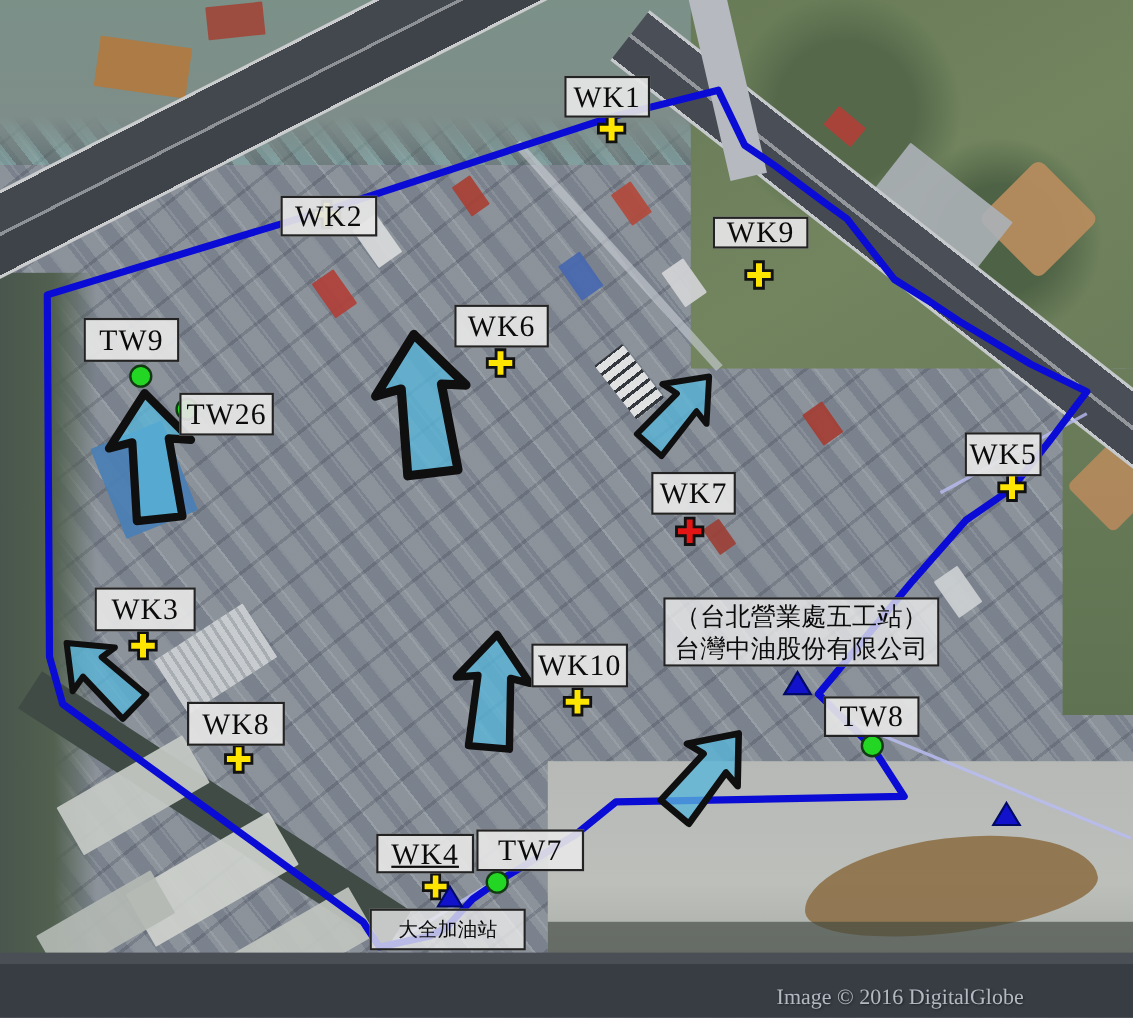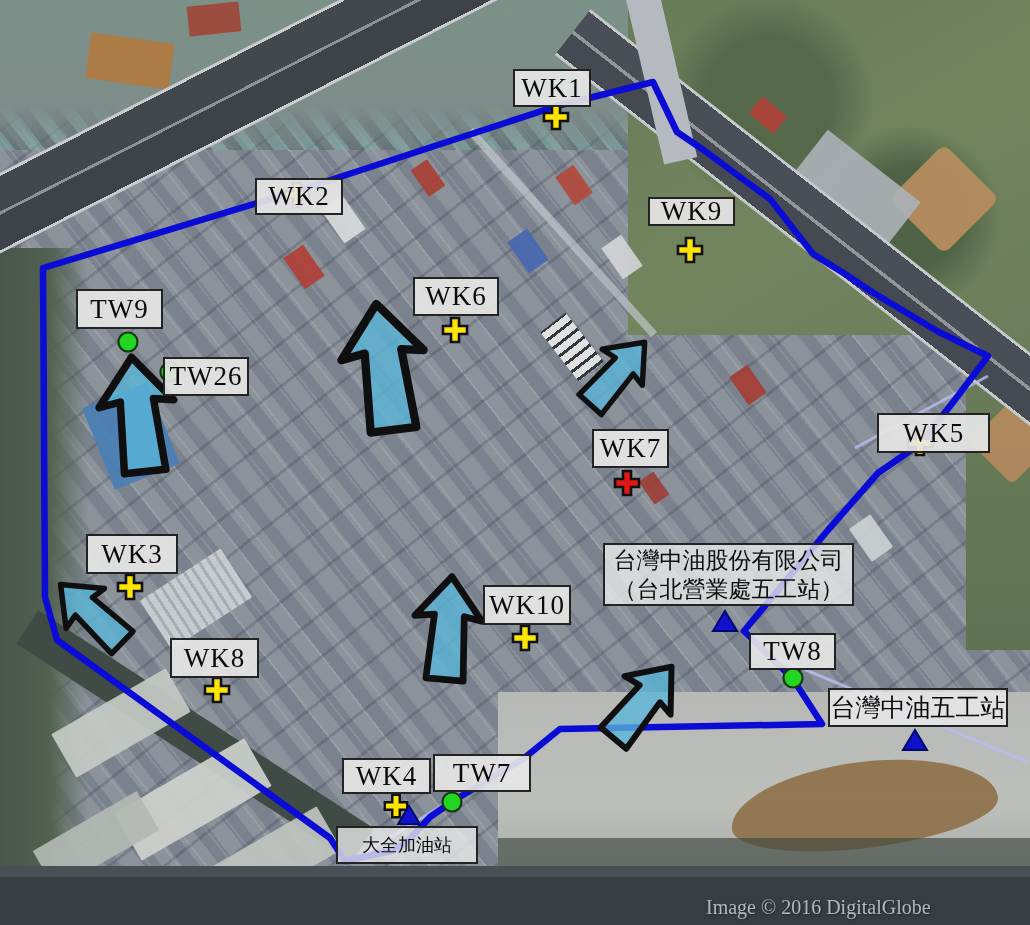--- a/index.html
+++ b/index.html
@@ -196,46 +196,43 @@
     </div>
   <div class="callout" style="left:413px;top:277px;width:86px;height:39px;">
       <span>WK6</span>
     </div>
   <div class="callout" style="left:76px;top:289px;width:87px;height:40px;">
       <span>TW9</span>
     </div>
   <div class="callout" style="left:163px;top:321px;width:86px;height:39px;margin-top:36px;">
       <span>TW26</span>
     </div>
-  <div class="callout" style="left:877px;top:393px;width:113px;height:40px;margin-top:20px;">
+  <div class="callout" style="left:877px;top:393px;width:70px;height:40px;">
       <span>WK5</span>
     </div>
   <div class="callout" style="left:592px;top:429px;width:77px;height:39px;">
       <span>WK7</span>
     </div>
   <div class="callout" style="left:86px;top:534px;width:92px;height:40px;">
       <span>WK3</span>
     </div>
   <div class="callout cjk" style="left:603px;top:543px;width:251px;height:63px;">
+    <span>（台北營業處五工站）</span>
     <span>台灣中油股份有限公司</span>
-    <span>（台北營業處五工站）</span>
   </div>
   <div class="callout" style="left:483px;top:585px;width:88px;height:40px;">
       <span>WK10</span>
     </div>
   <div class="callout" style="left:749px;top:633px;width:87px;height:37px;">
       <span>TW8</span>
     </div>
   <div class="callout" style="left:170px;top:638px;width:89px;height:40px;">
       <span>WK8</span>
     </div>
-  <div class="callout cjk" style="left:828px;top:688px;width:180px;height:39px;font-size:25px;">
-      <span>台灣中油五工站</span>
-    </div>
-  <div class="callout" style="left:342px;top:758px;width:89px;height:36px;">
+  <div class="callout" style="left:342px;top:758px;width:89px;height:36px;text-decoration:underline;">
       <span>WK4</span>
     </div>
   <div class="callout" style="left:433px;top:754px;width:98px;height:38px;">
       <span>TW7</span>
     </div>
   <div class="callout cjk" style="left:336px;top:826px;width:142px;height:38px;font-size:18px;">
       <span>大全加油站</span>
     </div>
 
   <div class="attr" style="left:706px;top:896px;">

